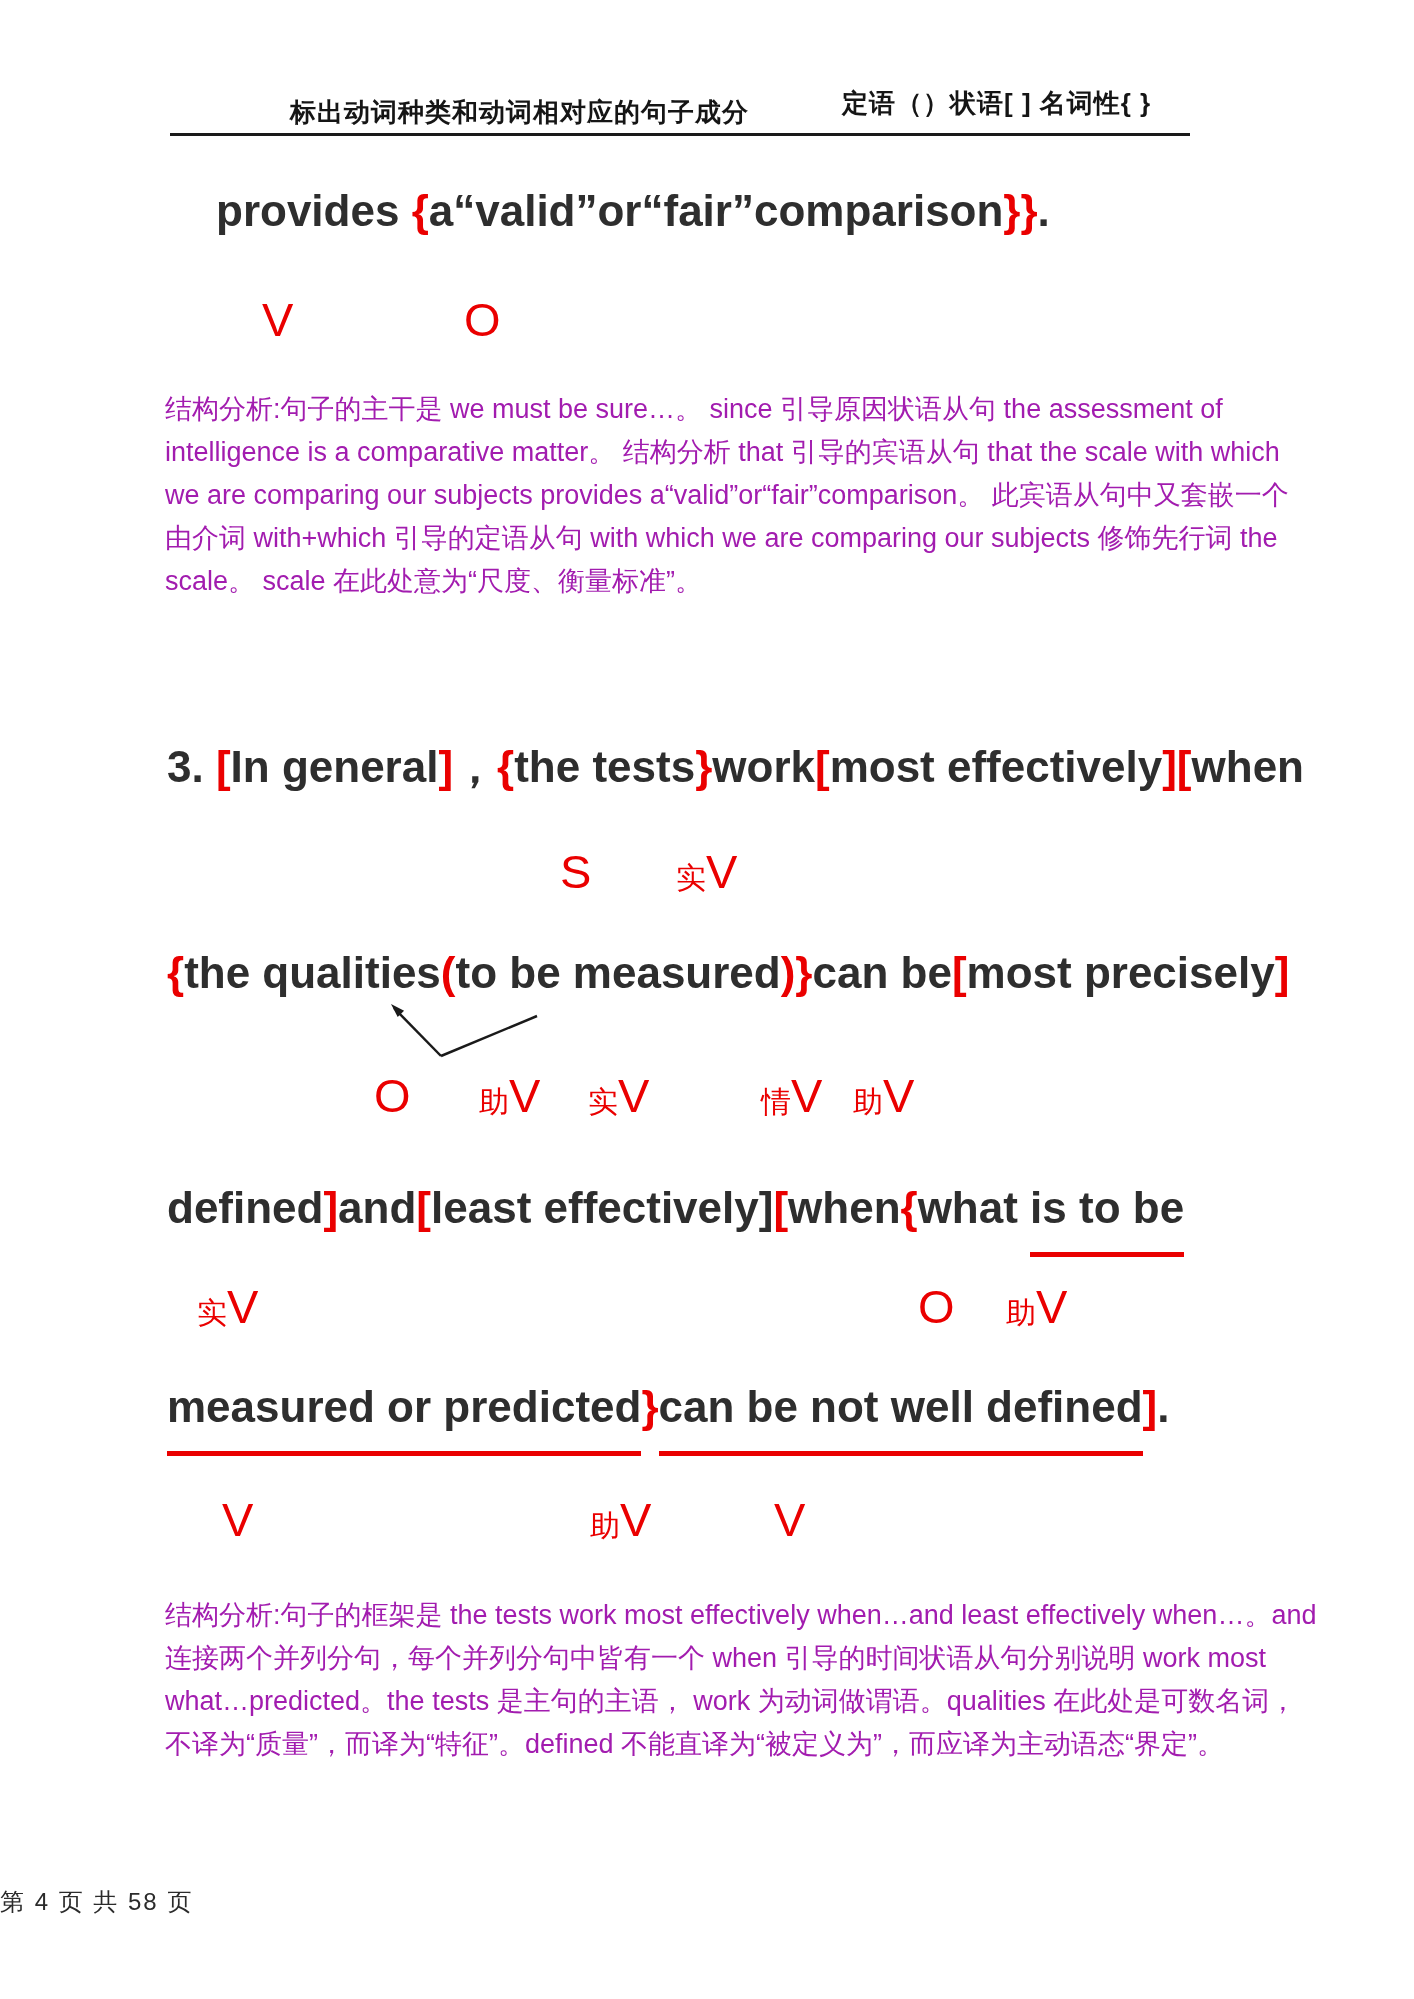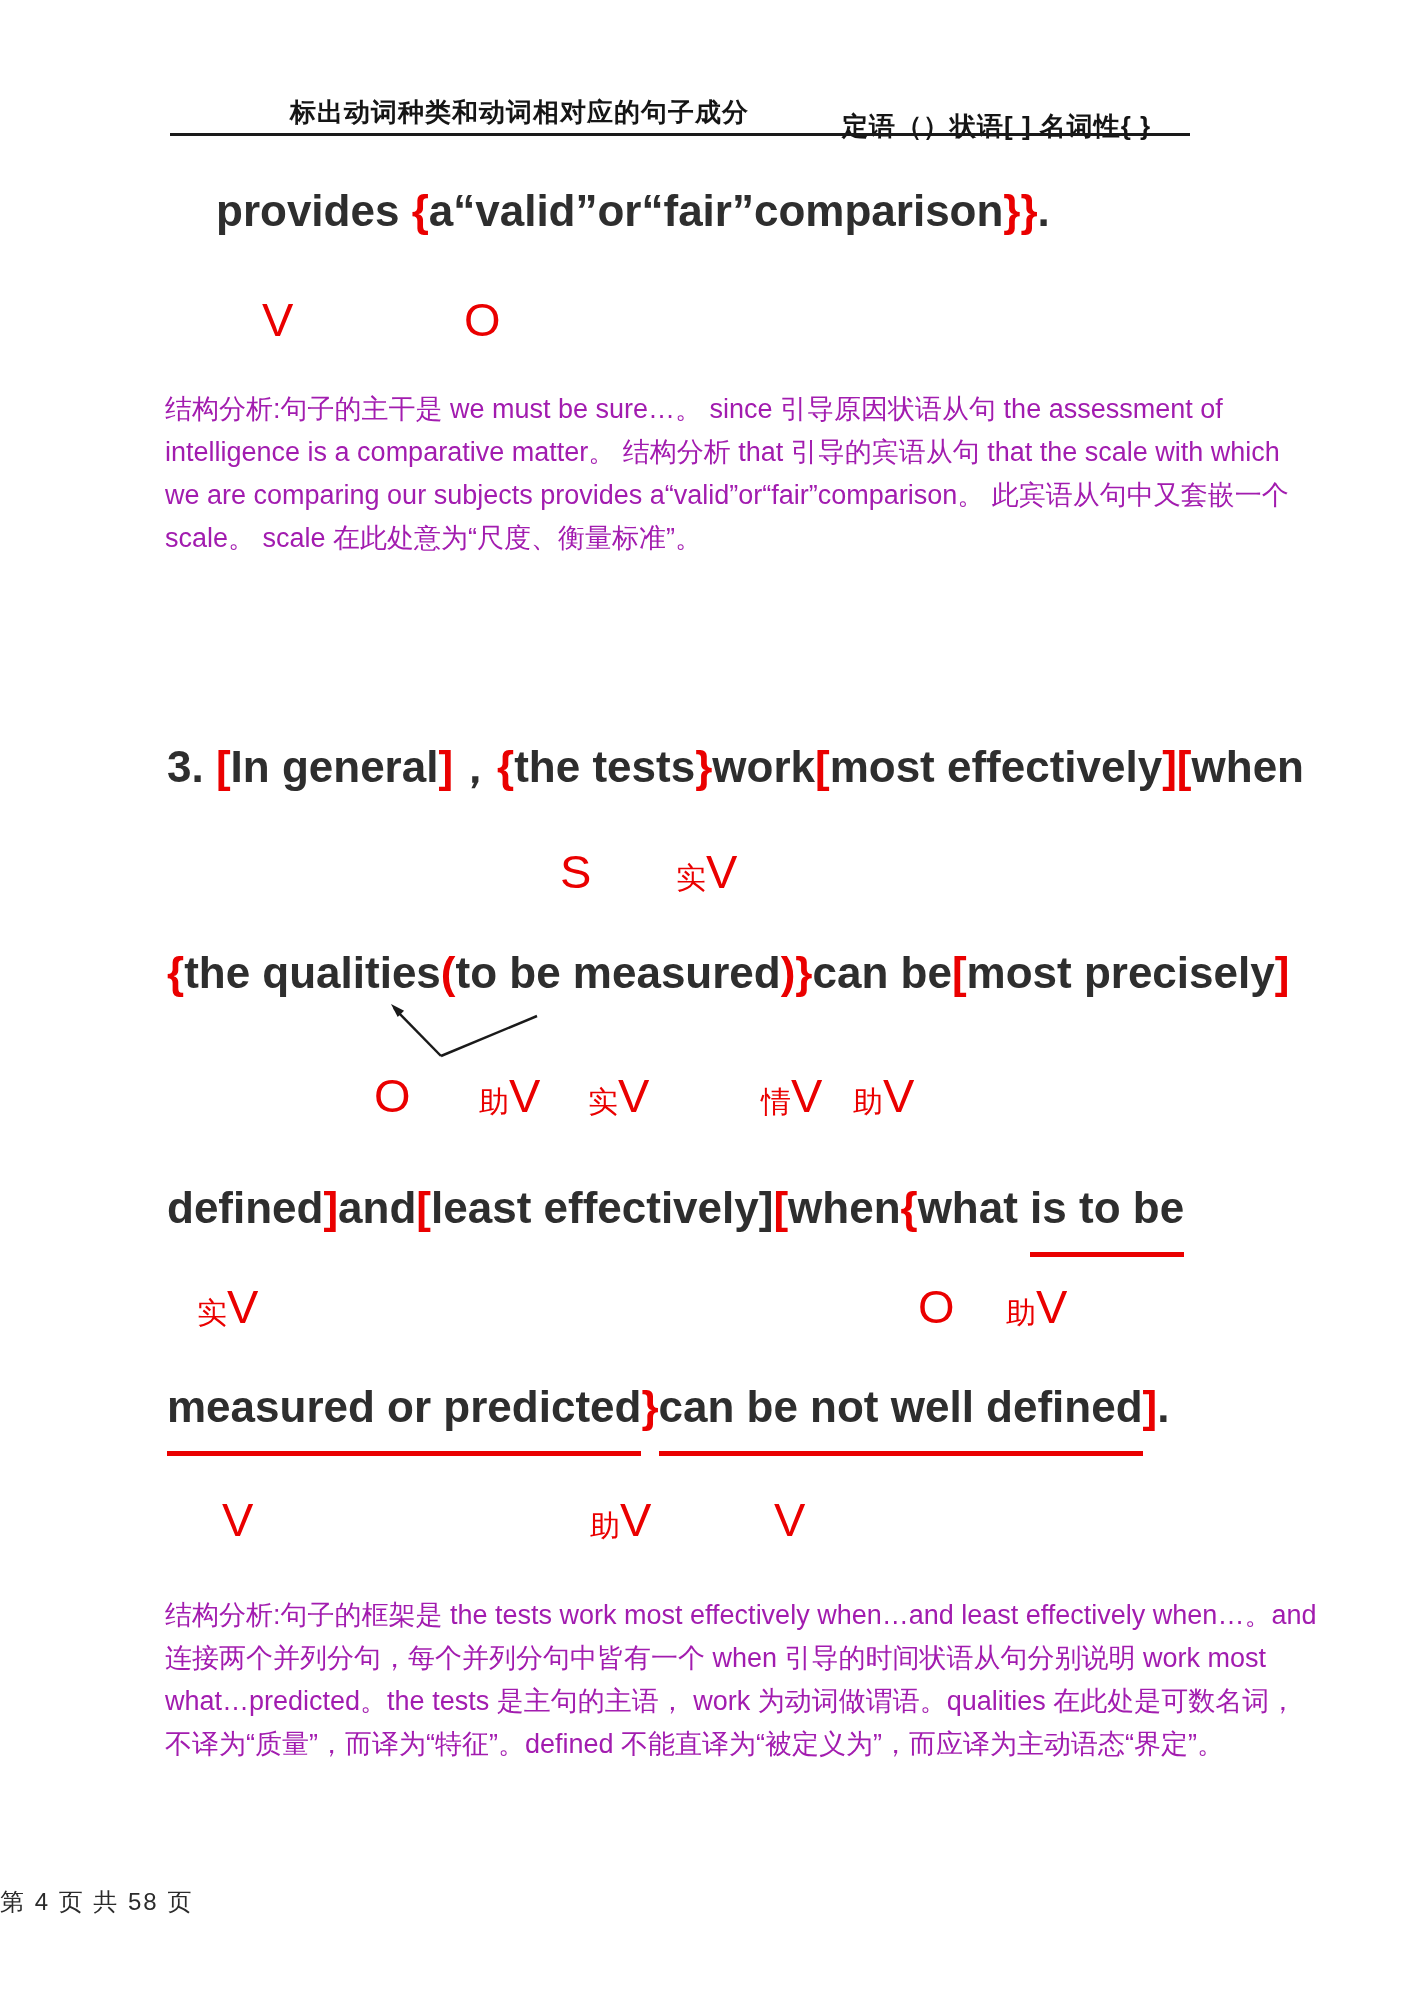--- a/index.html
+++ b/index.html
@@ -39,21 +39,21 @@
     text-align:left;font-size:24px;color:#2b2b2b;letter-spacing:2px;
   }
   .arrow-svg{position:absolute;left:370px;top:988px;}
 </style>
 </head>
 <body>
 
 <div class="page">
 
   <div class="hdr" style="left:290px;top:95px;">标出动词种类和动词相对应的句子成分</div>
-  <div class="hdr" style="left:842px;top:109px;">定语（）状语[ ] 名词性{ }</div>
+  <div class="hdr" style="left:842px;top:86px;">定语（）状语[ ] 名词性{ }</div>
   <div class="rule" style="left:170px;top:133px;width:1020px;height:3px;"></div>
 
   <div class="bold-line" style="left:216px;top:186px;"><span class="seg">provides </span><span class="seg red">{</span><span class="seg">a“valid”or“fair”comparison</span><span class="seg red">}}</span><span class="seg">.</span></div>
 
   <div class="bold-line" style="left:167px;top:742px;"><span class="seg">3. </span><span class="seg red">[</span><span class="seg">In general</span><span class="seg red">]</span><span class="seg">，</span><span class="seg red">{</span><span class="seg">the tests</span><span class="seg red">}</span><span class="seg">work</span><span class="seg red">[</span><span class="seg">most effectively</span><span class="seg red">][</span><span class="seg">when</span></div>
 
   <div class="bold-line" style="left:167px;top:948px;"><span class="seg red">{</span><span class="seg">the qualities</span><span class="seg red">(</span><span class="seg">to be measured</span><span class="seg red">)}</span><span class="seg">can be</span><span class="seg red">[</span><span class="seg">most precisely</span><span class="seg red">]</span></div>
 
   <div class="bold-line" style="left:167px;top:1183px;"><span class="seg">defined</span><span class="seg red">]</span><span class="seg">and</span><span class="seg red">[</span><span class="seg">least effectively</span><span class="seg">]</span><span class="seg red">[</span><span class="seg">when</span><span class="seg red">{</span><span class="seg">what </span><span class="seg u">is to be</span></div>
 
@@ -80,20 +80,21 @@
       <span class="vlabel" style="left: 1006px; top: 1283px;"><span class="lp">助</span><span class="lv">V</span></span>
       <span class="vlabel" style="left: 222px; top: 1496px;"><span class="lv">V</span></span>
       <span class="vlabel" style="left: 590px; top: 1496px;"><span class="lp">助</span><span class="lv">V</span></span>
       <span class="vlabel" style="left: 774px; top: 1496px;"><span class="lv">V</span></span>
     </div>
 
   <div class="para" style="top:388px;">
       <div class="pline">结构分析:句子的主干是 we must be sure…。 since 引导原因状语从句 the assessment of</div>
       <div class="pline">intelligence is a comparative matter。 结构分析 that 引导的宾语从句 that the scale with which</div>
       <div class="pline">we are comparing our subjects provides a“valid”or“fair”comparison。 此宾语从句中又套嵌一个</div>
+      <div class="pline">由介词 with+which 引导的定语从句 with which we are comparing our subjects 修饰先行词 the</div>
       <div class="pline">scale。 scale 在此处意为“尺度、衡量标准”。</div>
     </div>
 
   <div class="para" style="top:1594px;">
       <div class="pline">结构分析:句子的框架是 the tests work most effectively when…and least effectively when…。and</div>
       <div class="pline">连接两个并列分句，每个并列分句中皆有一个 when 引导的时间状语从句分别说明 work most</div>
       <div class="pline">what…predicted。the tests 是主句的主语， work 为动词做谓语。qualities 在此处是可数名词，</div>
       <div class="pline">不译为“质量”，而译为“特征”。defined 不能直译为“被定义为”，而应译为主动语态“界定”。</div>
     </div>
 

